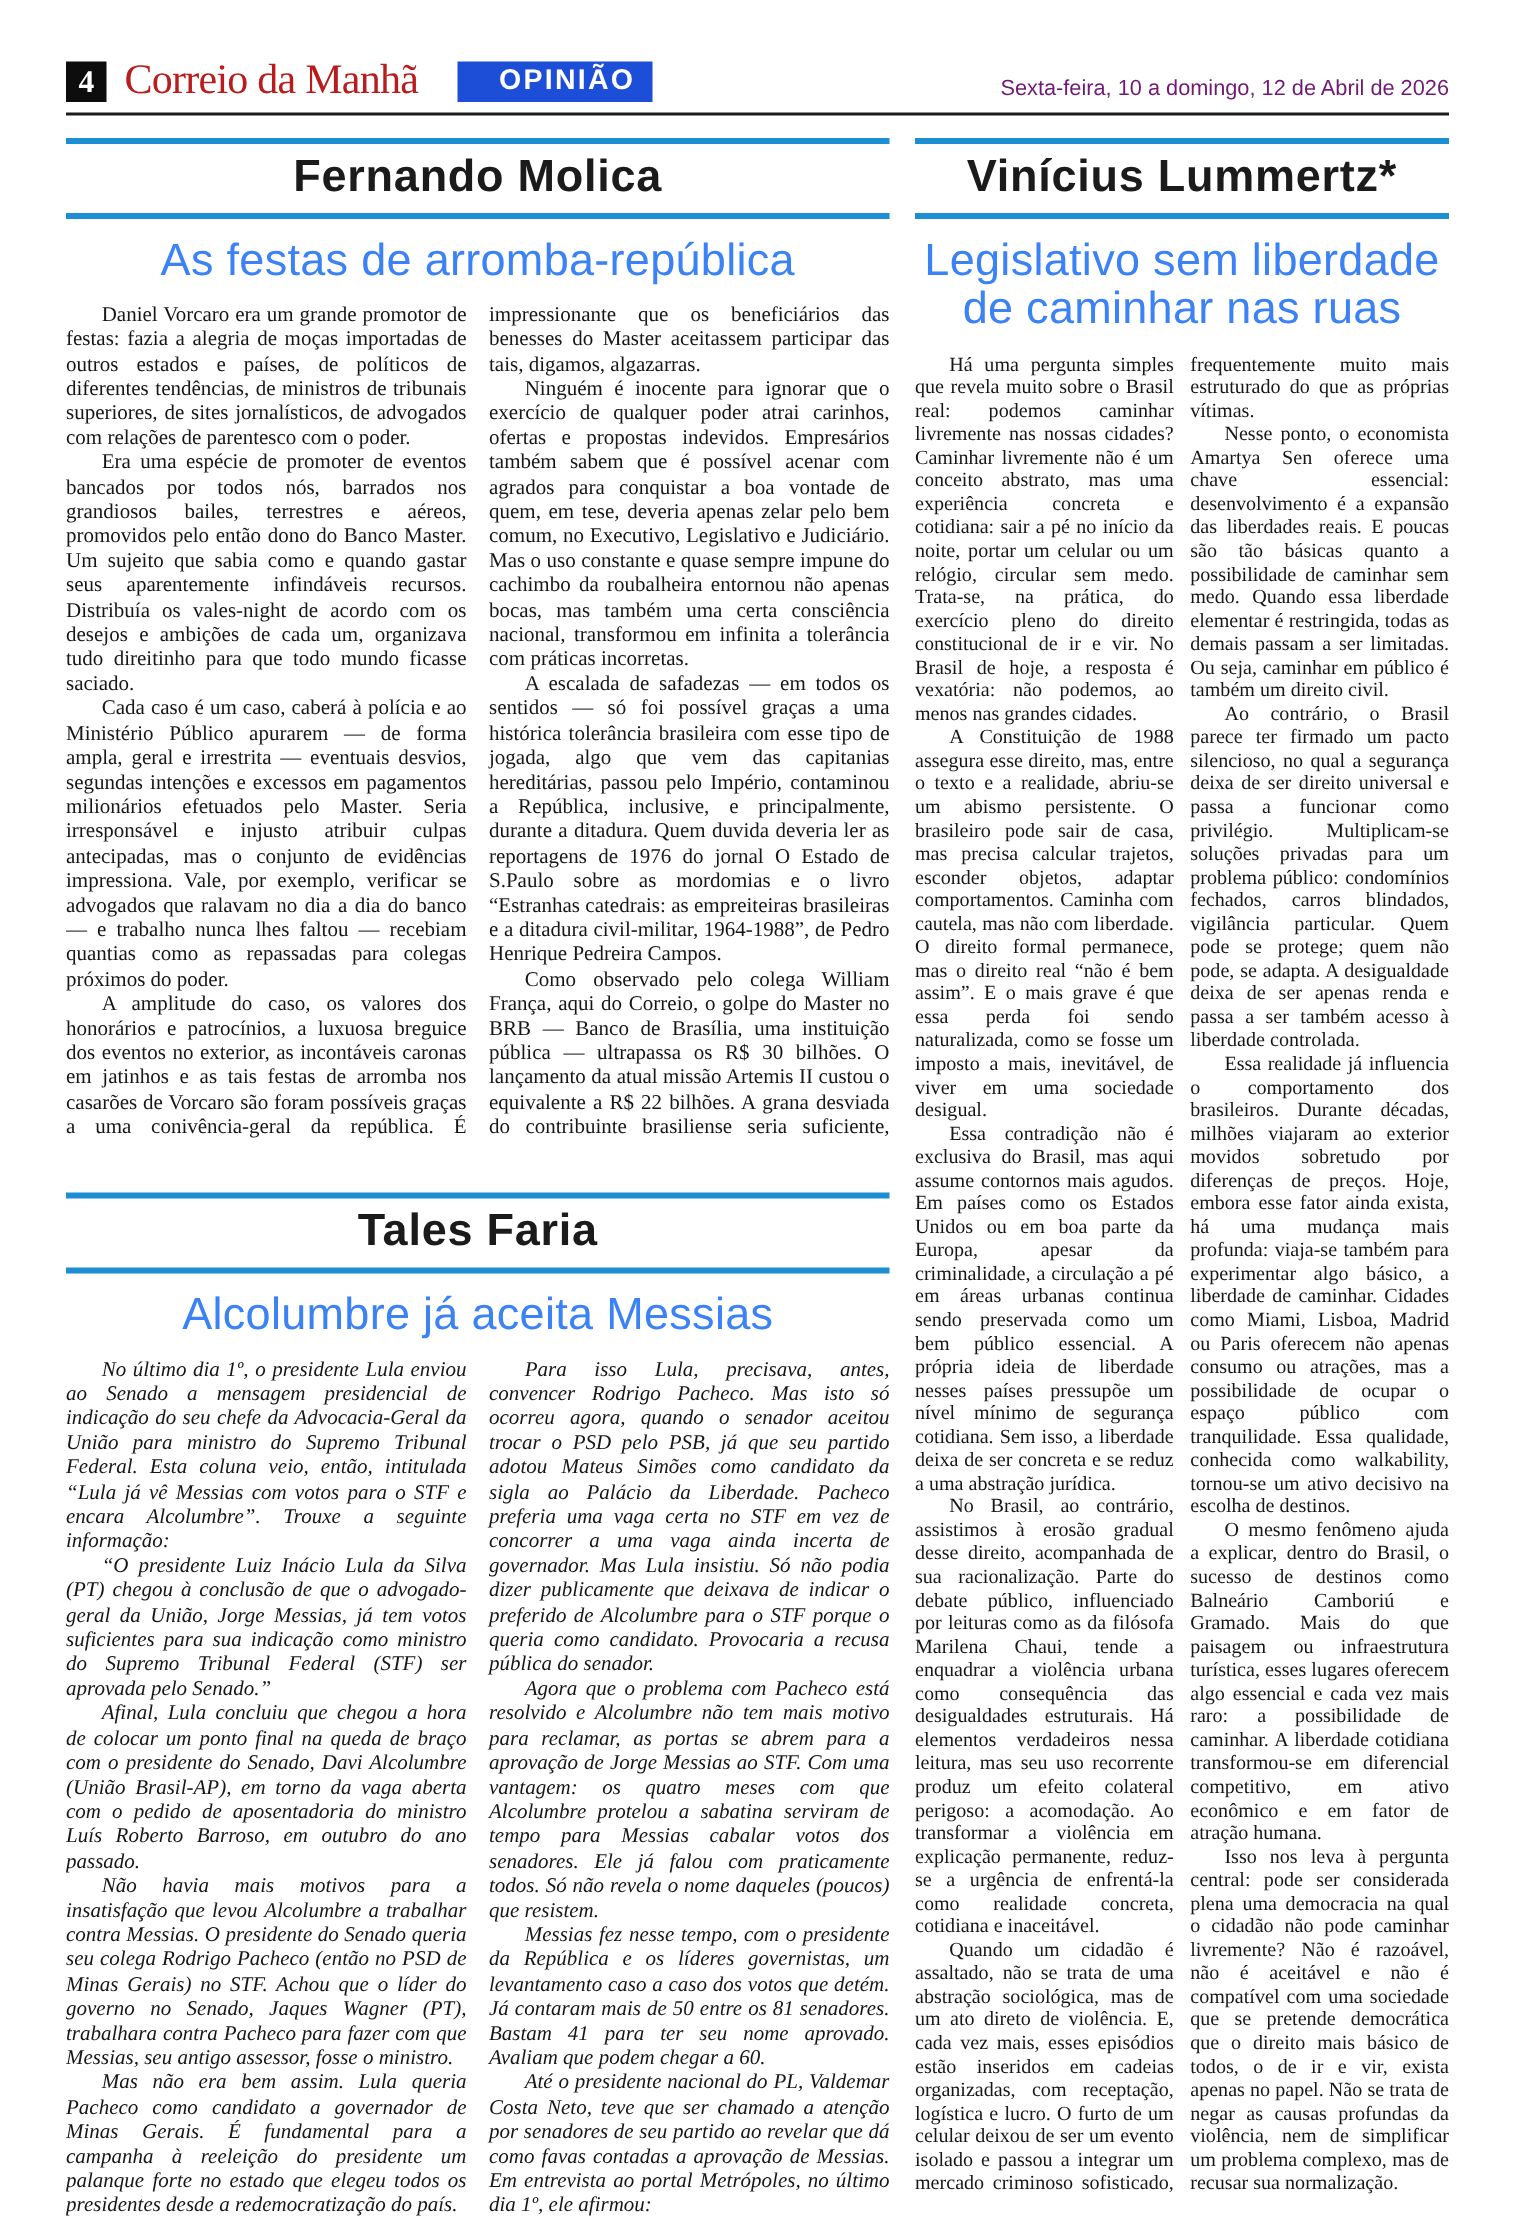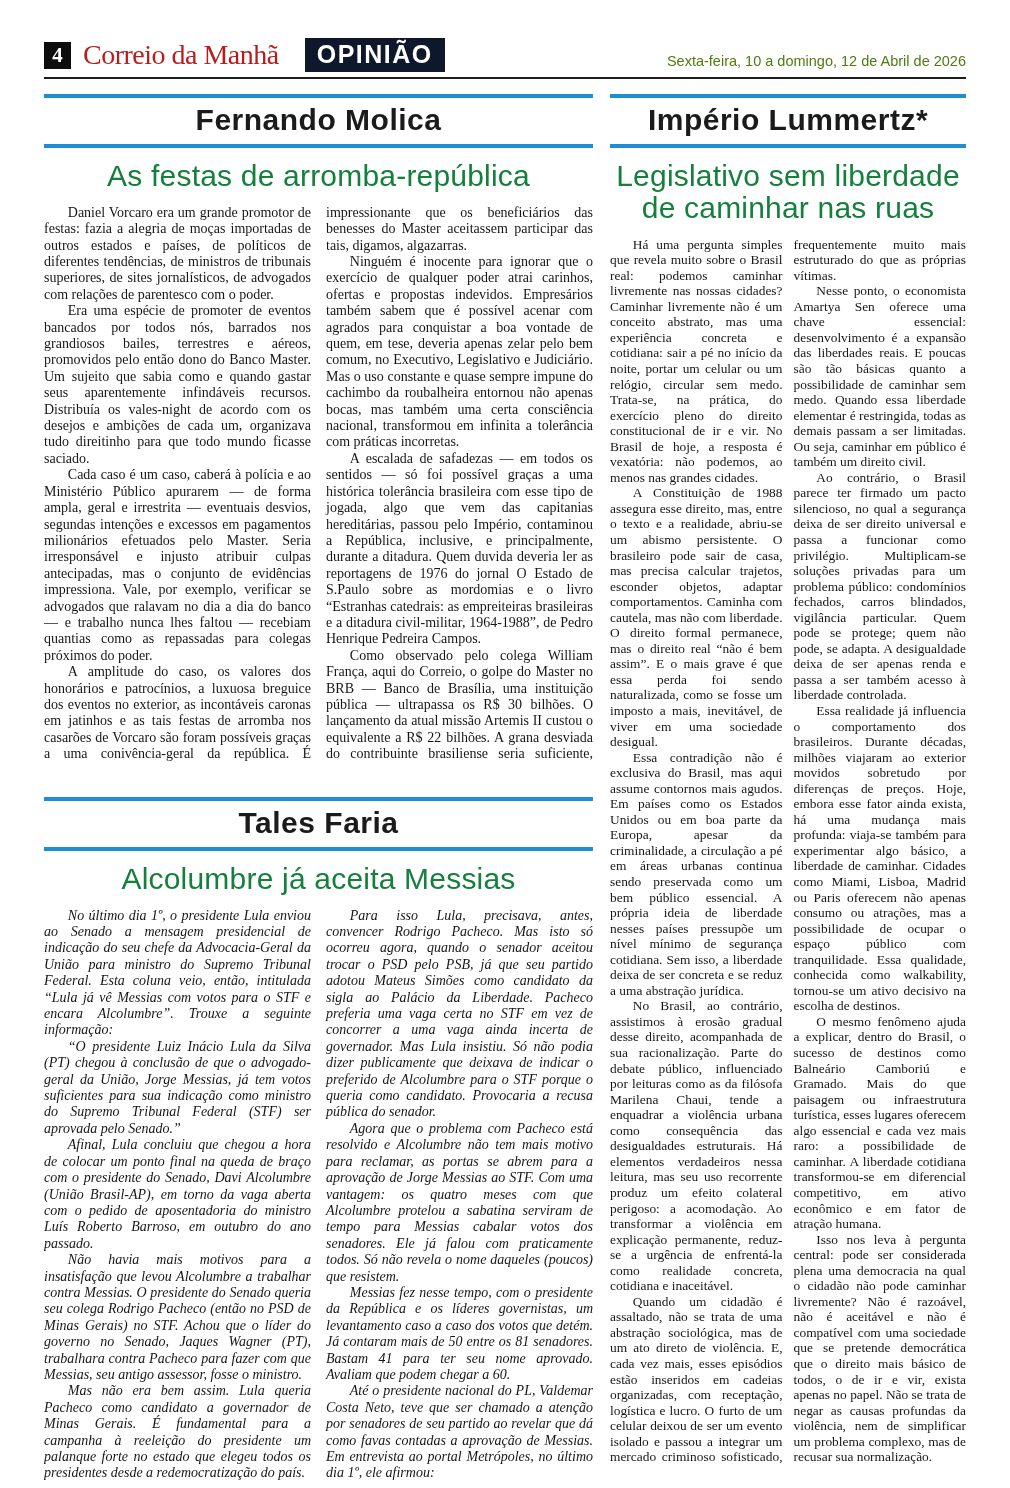--- a/index.html
+++ b/index.html
@@ -18,42 +18,42 @@
   .pagenum-box{
     background:#0d0d0d; color:#fff; font-family:"Liberation Serif",serif;
     font-weight:bold; font-size:21px; width:27px; height:27px;
     display:flex; align-items:center; justify-content:center;
   }
   .masthead{
     font-family:"Liberation Serif",serif; font-weight:normal; font-size:28px;
     letter-spacing:-0.5px; color:#b91c1c; white-space:nowrap;
   }
   .section-box{
-    background:#0f172a; color:#fff; font-family:"Liberation Sans",sans-serif;
-    font-weight:bold; font-size:25px; letter-spacing:1.5px;
-    padding:2px 12px 3px 12px; margin-left:14px;
+    background:#1d4ed8; color:#fff; font-family:"Liberation Sans",sans-serif;
+    font-weight:bold; font-size:19px; letter-spacing:1.5px;
+    padding:2px 12px 3px 28px; margin-left:14px;
   }
   .date{
-    font-family:"Liberation Sans",sans-serif; font-size:14.5px; color:#4d7c0f;
+    font-family:"Liberation Sans",sans-serif; font-size:14.5px; color:#701a75;
     padding-bottom:3px;
   }
   
   .content{ display:grid; grid-template-columns:549px 356px; column-gap:17px; margin-top:15px; }
   
   .author-band{
     border-top:4px solid var(--blue); border-bottom:4px solid var(--blue);
     text-align:center; padding:5px 0 7px 0;
   }
   .author{
     font-family:"Liberation Sans",sans-serif; font-weight:bold; font-size:30px;
     color:#1b1b1b; letter-spacing:0.5px;
   }
   .headline{
     font-family:"Liberation Sans",sans-serif; font-weight:400; font-size:30px;
-    color:#15803d; text-align:center; line-height:1.06; margin:12px 0 13px 0;
+    color:#3b82f6; text-align:center; line-height:1.06; margin:12px 0 13px 0;
     letter-spacing:0.2px;
   }
   
   .body-cols{
     column-gap:15px; column-fill:auto; text-align:justify;
     hyphens:auto; overflow:hidden;
   }
   .body-cols p{ text-indent:1.7em; }
   .cols-wide{
     column-count:2; font-size:14px; line-height:16.4px;
@@ -120,21 +120,21 @@
 
         </div>
       </section>
 
     </div>
 
     <div class="right-col">
 
       <section class="article">
         <div class="author-band">
-          <span class="author">Império Lummertz*</span>
+          <span class="author">Vinícius Lummertz*</span>
         </div>
         <h1 class="headline">Legislativo sem liberdade de caminhar nas ruas</h1>
         <div id="lummertz-body" class="body-cols cols-narrow">
           <p>Há uma pergunta simples que revela muito sobre o Brasil real: podemos caminhar livremente nas nossas cidades? Caminhar livremente não é um conceito abstrato, mas uma experiência concreta e cotidiana: sair a pé no início da noite, portar um celular ou um relógio, circular sem medo. Trata-se, na prática, do exercício pleno do direito constitucional de ir e vir. No Brasil de hoje, a resposta é vexatória: não podemos, ao menos nas grandes cidades.</p>
           <p>A Constituição de 1988 assegura esse direito, mas, entre o texto e a realidade, abriu-se um abismo persistente. O brasileiro pode sair de casa, mas precisa calcular trajetos, esconder objetos, adaptar comportamentos. Caminha com cautela, mas não com liberdade. O direito formal permanece, mas o direito real “não é bem assim”. E o mais grave é que essa perda foi sendo naturalizada, como se fosse um imposto a mais, inevitável, de viver em uma sociedade desigual.</p>
           <p>Essa contradição não é exclusiva do Brasil, mas aqui assume contornos mais agudos. Em países como os Estados Unidos ou em boa parte da Europa, apesar da criminalidade, a circulação a pé em áreas urbanas continua sendo preservada como um bem público essencial. A própria ideia de liberdade nesses países pressupõe um nível mínimo de segurança cotidiana. Sem isso, a liberdade deixa de ser concreta e se reduz a uma abstração jurídica.</p>
           <p>No Brasil, ao contrário, assistimos à erosão gradual desse direito, acompanhada de sua racionalização. Parte do debate público, influenciado por leituras como as da filósofa Marilena Chaui, tende a enquadrar a violência urbana como consequência das desigualdades estruturais. Há elementos verdadeiros nessa leitura, mas seu uso recorrente produz um efeito colateral perigoso: a acomodação. Ao transformar a violência em explicação permanente, reduz-se a urgência de enfrentá-la como realidade concreta, cotidiana e inaceitável.</p>
           <p>Quando um cidadão é assaltado, não se trata de uma abstração sociológica, mas de um ato direto de violência. E, cada vez mais, esses episódios estão inseridos em cadeias organizadas, com receptação, logística e lucro. O furto de um celular deixou de ser um evento isolado e passou a integrar um mercado criminoso sofisticado, frequentemente muito mais estruturado do que as próprias vítimas.</p>
           <p>Nesse ponto, o economista Amartya Sen oferece uma chave essencial: desenvolvimento é a expansão das liberdades reais. E poucas são tão básicas quanto a possibilidade de caminhar sem medo. Quando essa liberdade elementar é restringida, todas as demais passam a ser limitadas. Ou seja, caminhar em público é também um direito civil.</p>
           <p>Ao contrário, o Brasil parece ter firmado um pacto silencioso, no qual a segurança deixa de ser direito universal e passa a funcionar como privilégio. Multiplicam-se soluções privadas para um problema público: condomínios fechados, carros blindados, vigilância particular. Quem pode se protege; quem não pode, se adapta. A desigualdade deixa de ser apenas renda e passa a ser também acesso à liberdade controlada.</p>

